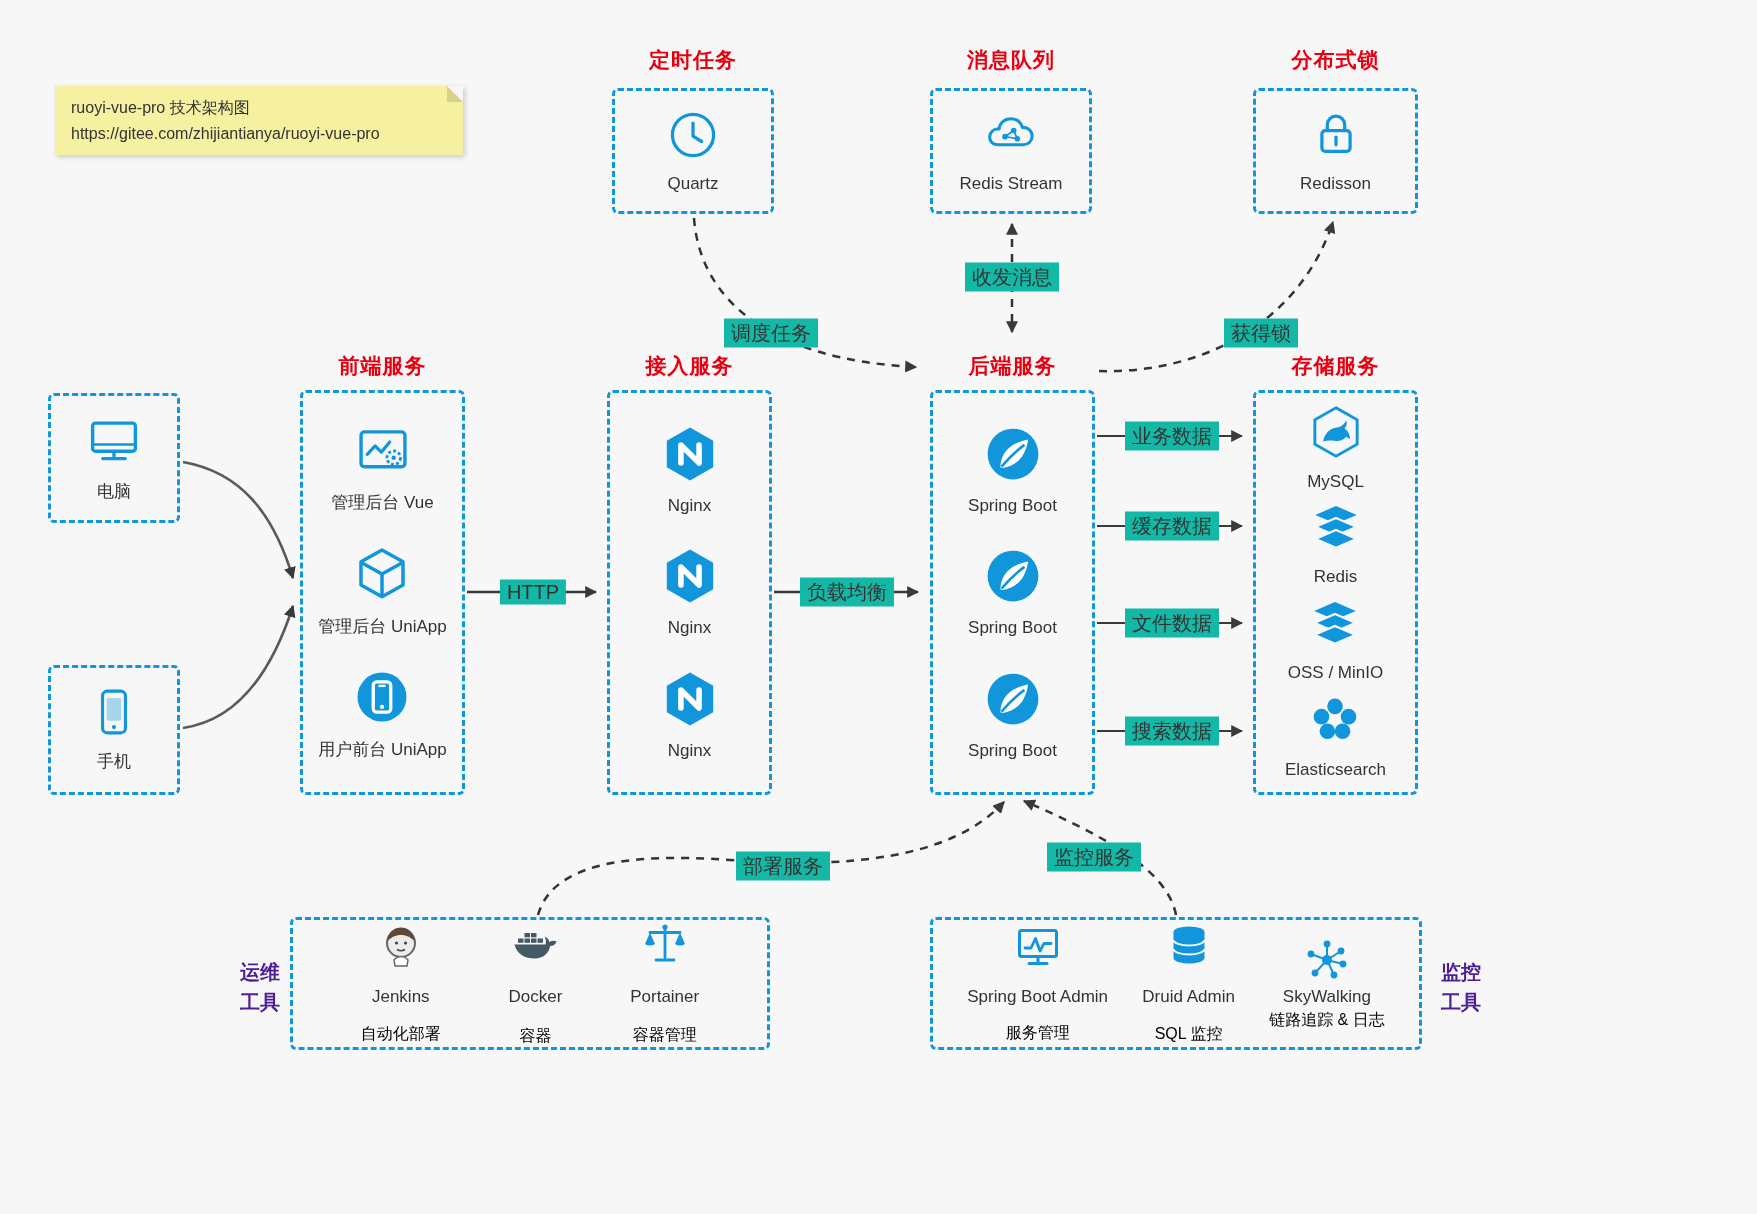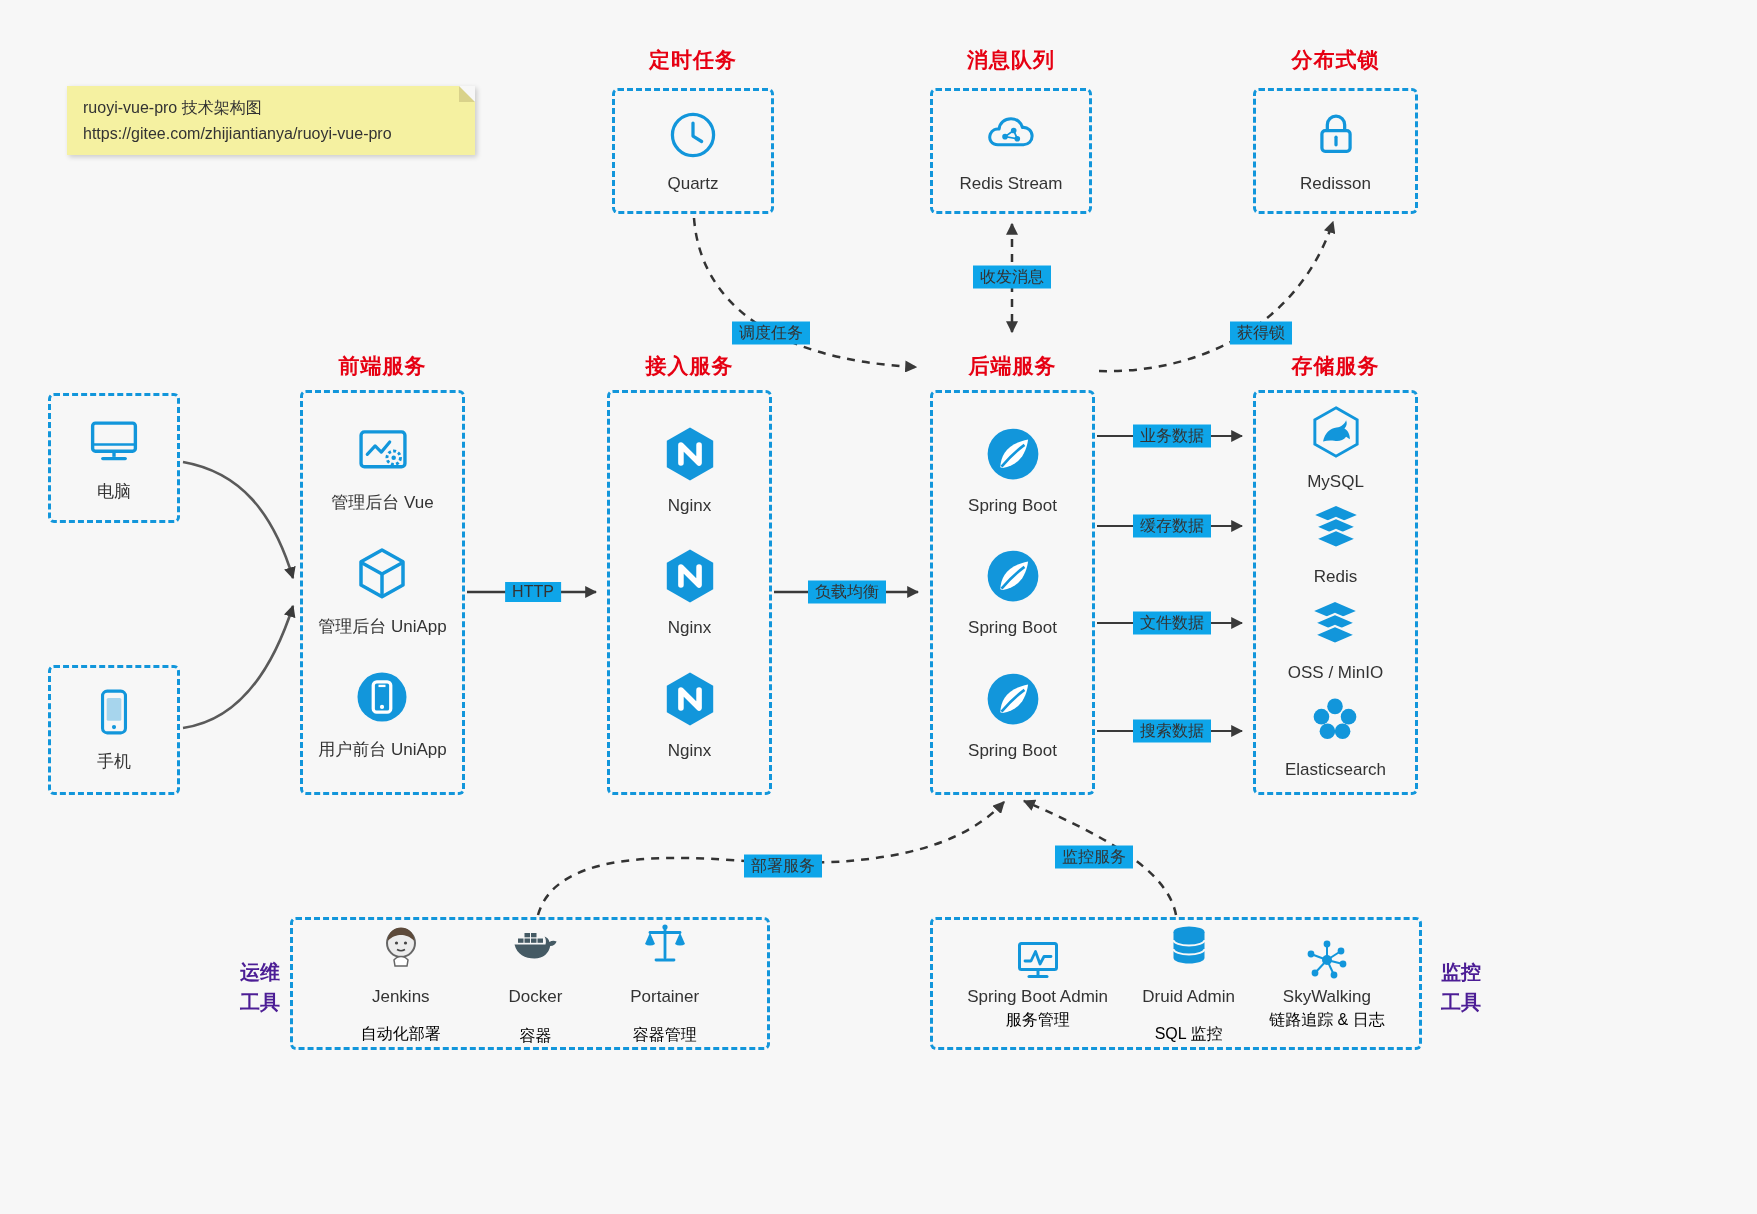--- a/index.html
+++ b/index.html
@@ -2,42 +2,42 @@
 <html><head>
 <meta charset="utf-8">
 <style>
   * { margin:0; padding:0; box-sizing:border-box; }
   html,body { background:#f7f7f7; }
   body { font-family:"Liberation Sans","DejaVu Sans",sans-serif; color:#333; }
   .canvas { position:relative; width:1757px; height:1214px; background:#f7f7f7; overflow:hidden; }
 
   .sticky-note { position:absolute; left:55px; top:86px; width:408px; background:#f5f1a1;
     padding:9px 16px; font-size:16px; line-height:1.6; color:#333;
-    box-shadow:2px 2px 5px rgba(0,0,0,.18);margin-left:12px; }
+    box-shadow:2px 2px 5px rgba(0,0,0,.18); }
   .sticky-note::after { content:""; position:absolute; top:0; right:0; width:0; height:0;
     border-top:16px solid #f7f7f7; border-left:16px solid #d9d28a; }
 
   .section-title { position:absolute; color:#e60012; font-size:21px; font-weight:bold;
     text-align:center; letter-spacing:1px; z-index:4; }
   .side-title { position:absolute; color:#4c1d95; font-size:20px; font-weight:bold;
     text-align:center; line-height:1.5; z-index:4; }
 
   .dashed-box { position:absolute; border:3px dashed #1296db; border-radius:6px; z-index:2; }
   .col-box { display:flex; flex-direction:column; justify-content:space-evenly; align-items:center; }
   .row-box { display:flex; flex-direction:row; justify-content:space-evenly; align-items:center; }
 
   .node-item { display:flex; flex-direction:column; align-items:center; gap:13px; }
   .item-label { font-size:17px; color:#333; text-align:center; white-space:nowrap; }
   .item-desc { font-size:16px; color:#000000; text-align:center; white-space:nowrap; }
   .icon { color:#1296db; display:block; }
 
   .svg-overlay { position:absolute; left:0; top:0; width:1757px; height:1214px;
     pointer-events:none; z-index:5; }
-  .edge-label { position:absolute; transform:translate(-50%,-50%); background:#0ea5e9;
-    padding:1px 7px; font-size:16px; color:#333; white-space:nowrap; z-index:6; }
+  .edge-label { position:absolute; transform:translate(-50%,-50%); background:#14b8a6;
+    padding:1px 7px; font-size:20px; color:#333; white-space:nowrap; z-index:6; }
 </style>
 </head>
 <body>
 
 <div class="canvas">
 
   <svg width="0" height="0" style="position:absolute" aria-hidden="true">
     <defs>
       <symbol id="sym-clock" viewBox="0 0 48 48">
         <circle cx="24" cy="24" r="19" fill="none" stroke="currentColor" stroke-width="3"></circle>
@@ -342,21 +342,21 @@
     <div class="node-item" style="gap:18px">
       <svg class="icon" width="48" height="48" viewBox="0 0 48 48">
           <use href="#sym-scales"></use>
         </svg>
       <div class="item-label">Portainer</div>
       <div class="item-desc">容器管理</div>
     </div>
   </div>
 
   <div class="dashed-box row-box" style="left:930px;top:917px;width:492px;height:133px">
-    <div class="node-item" style="gap:3px">
+    <div class="node-item" style="gap:16px">
       <svg class="icon" width="50" height="48" viewBox="0 0 48 48">
           <use href="#sym-monitor-chart"></use>
         </svg>
       <div class="item-label">Spring Boot Admin</div>
       <div class="item-desc">服务管理</div>
     </div>
     <div class="node-item" style="gap:17px">
       <svg class="icon" width="48" height="48" viewBox="0 0 48 48">
           <use href="#sym-database"></use>
         </svg>

